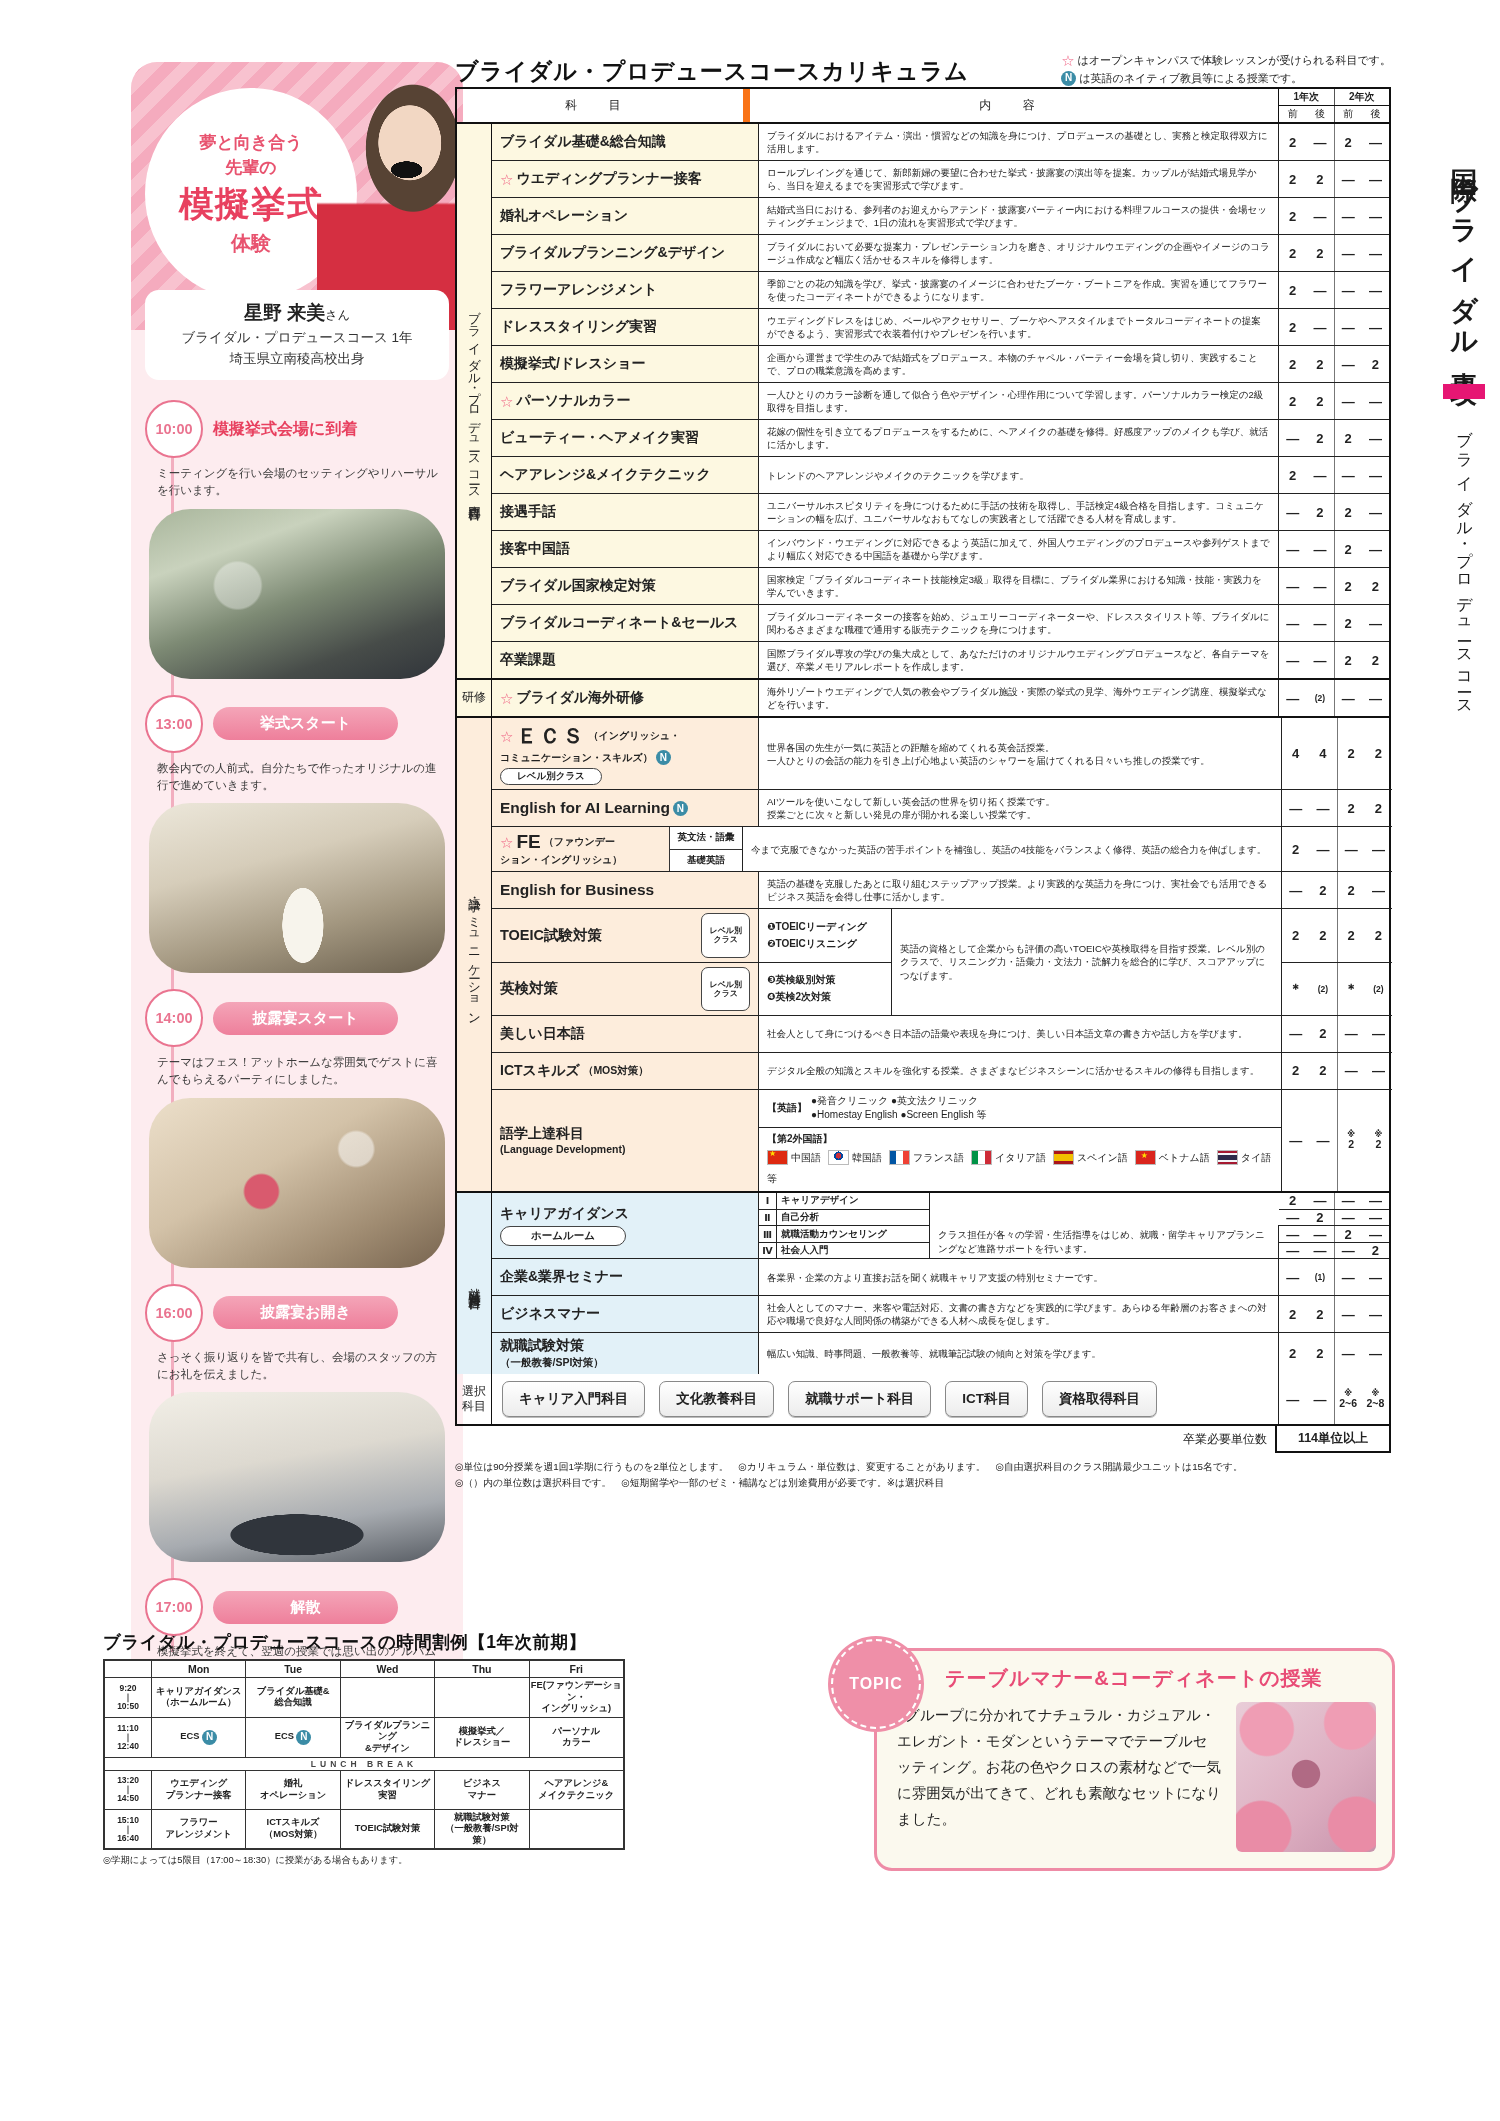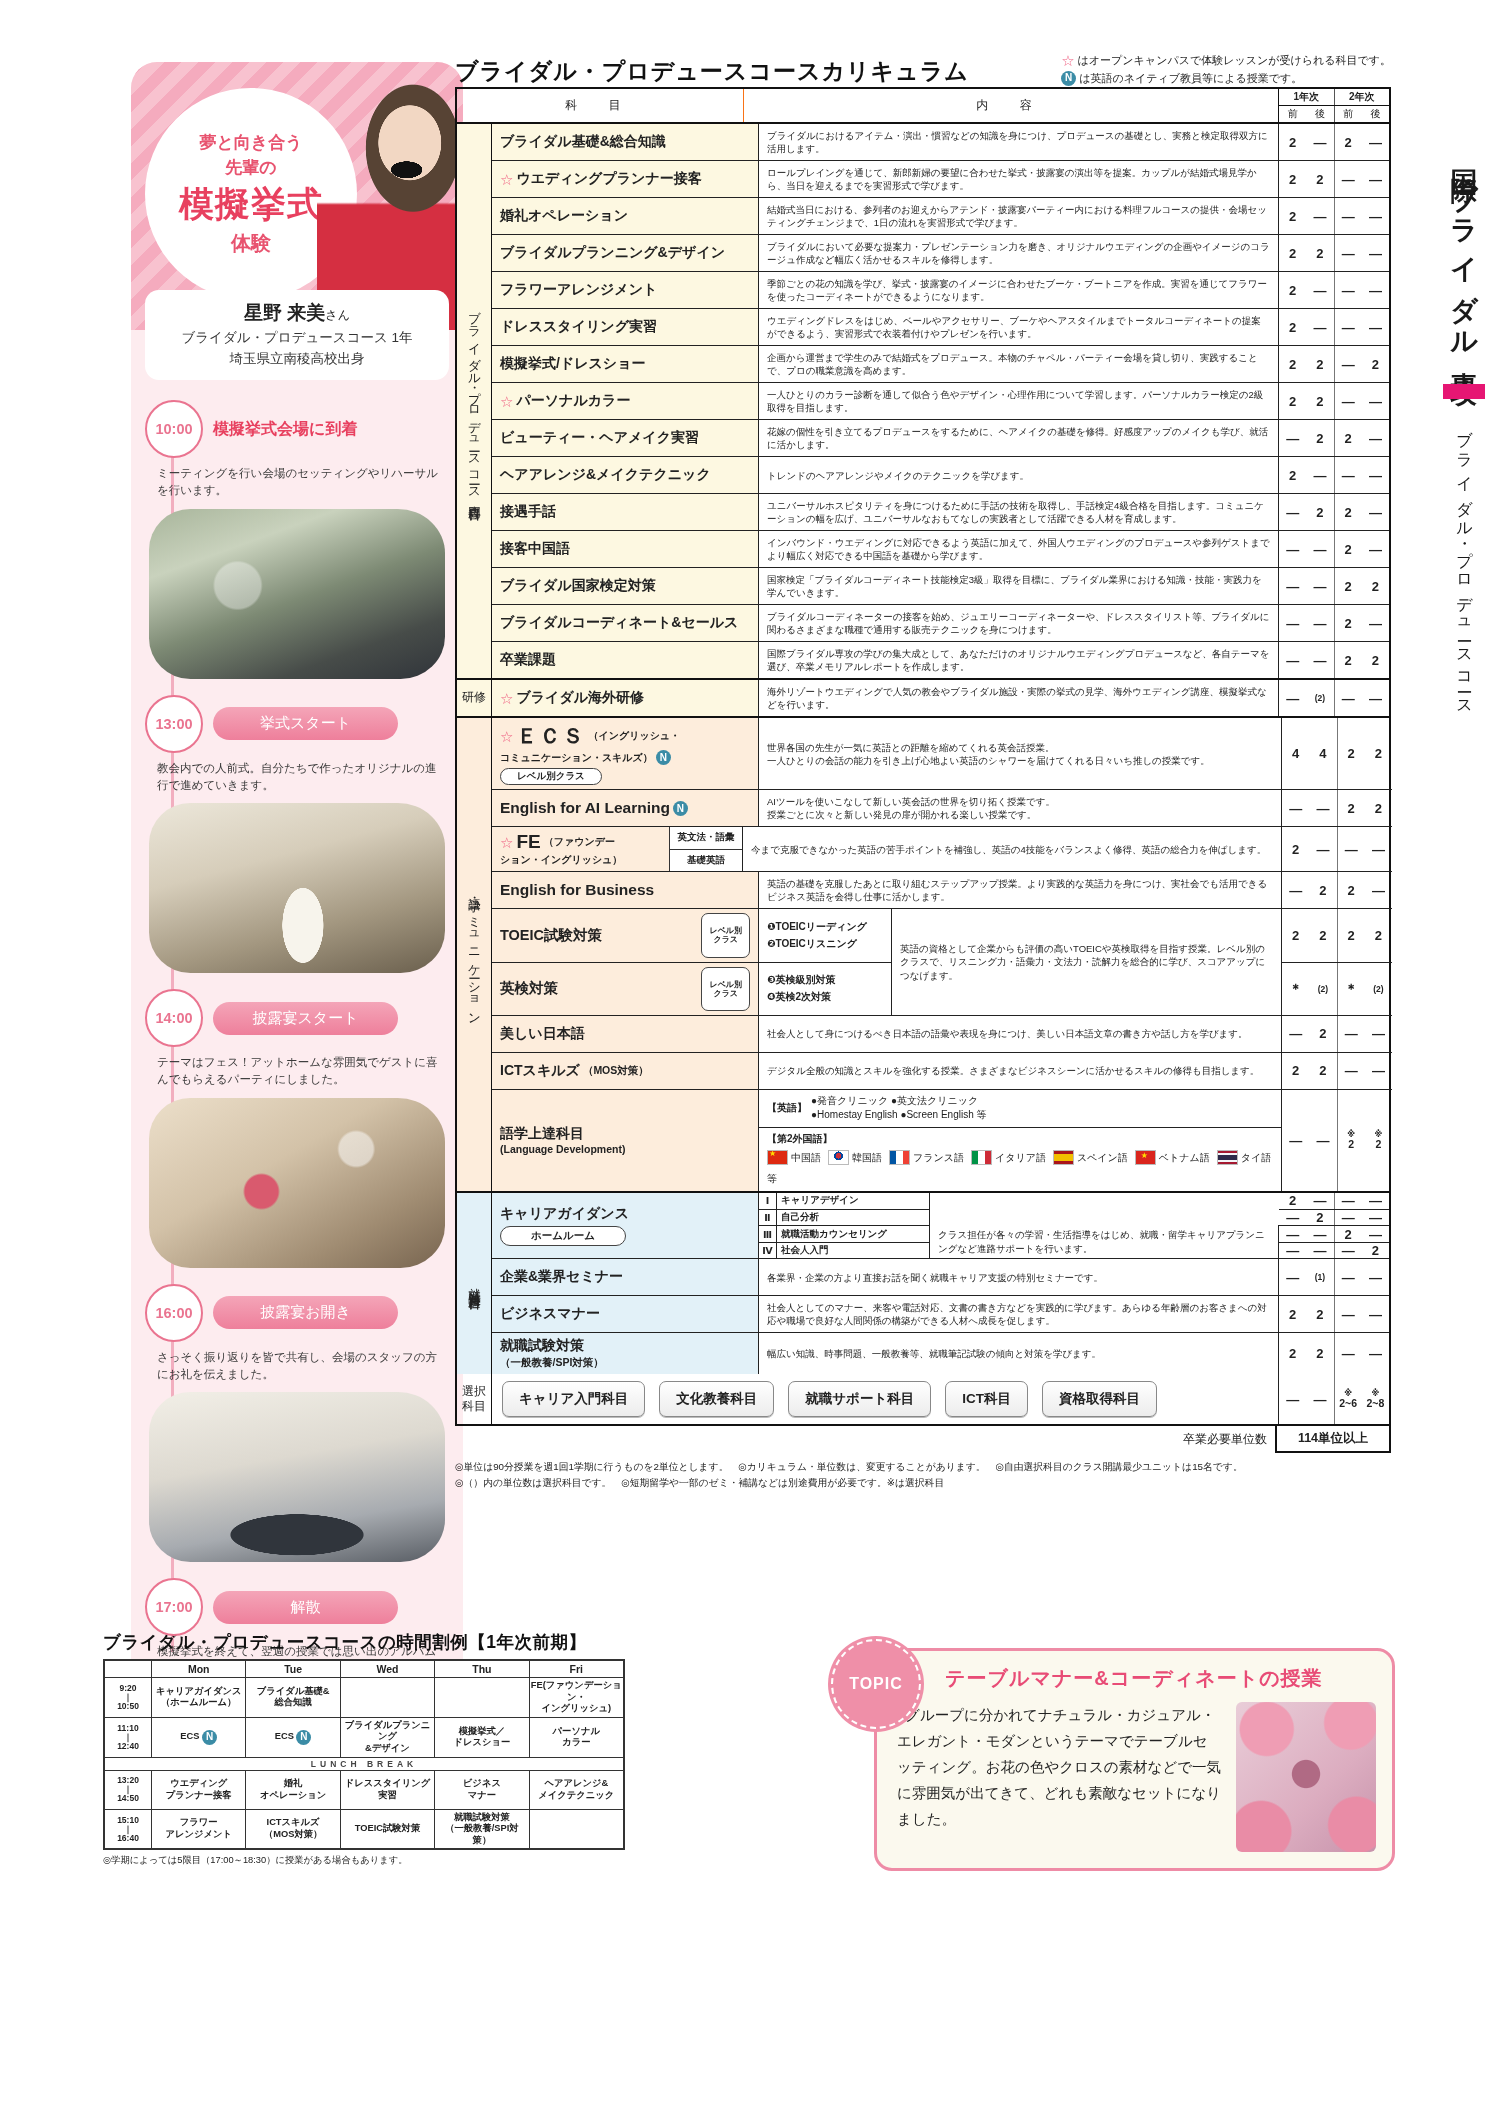--- a/index.html
+++ b/index.html
@@ -31,21 +31,21 @@
   .sb-name{font-size:19px;font-weight:bold;color:#222;}
   .sb-hon{font-size:12px;font-weight:normal;}
   .sb-course,.sb-school{font-size:13.5px;color:#333;margin-top:3px;}
   .timeline{position:relative;margin-top:10px;}
   .timeline:before{content:"";position:absolute;left:40px;top:10px;bottom:30px;width:3px;background:#f2aebf;}
   .tl-item{position:relative;padding:10px 14px 4px 14px;}
   .tl-head{display:flex;align-items:center;gap:10px;position:relative;z-index:1;}
   .tl-time{width:54px;height:54px;border-radius:50%;background:#fff;border:2px solid #ea7490;color:#ea7490;
            font-weight:bold;font-size:14.5px;display:flex;align-items:center;justify-content:center;flex:none;}
   .tl-label-text{color:#e8405f;font-weight:bold;font-size:16px;}
-  .tl-label-pill{background:linear-gradient(180deg,#f4a5b8,#ee7f9b);color:#fff;font-weight:normal;font-size:15px;
+  .tl-label-pill{background:linear-gradient(180deg,#f4a5b8,#ee7f9b);color:#fff;font-weight:bold;font-size:15px;
                  padding:7px 0;width:185px;text-align:center;border-radius:19px;}
   .tl-desc{font-size:11.5px;line-height:1.5;color:#3a3a3a;margin:7px 4px 0 12px;}
   .tl-photo{margin:9px auto 2px;width:296px;height:170px;border-radius:14% 16% 15% 14% / 24% 26% 25% 24%;}
   .ph-arrival{background:radial-gradient(circle at 30% 45%,rgba(255,255,255,.35) 0 10%,transparent 11%),
       linear-gradient(160deg,#a8b59b 0%,#c9d2bd 25%,#7d8a74 52%,#474c49 78%,#30343a 100%);}
   .ph-ceremony{background:radial-gradient(ellipse 34px 62px at 52% 72%,#f7f4ec 0 60%,transparent 61%),
       linear-gradient(165deg,#ece7da 0%,#d6cdba 35%,#a39780 68%,#6a5f4d 100%);}
   .ph-reception{background:radial-gradient(circle at 38% 55%,#d95a6e 0 8%,transparent 9%),
       radial-gradient(circle at 70% 30%,rgba(255,255,255,.5) 0 7%,transparent 8%),
       linear-gradient(150deg,#ecdfca 0%,#d3c2a8 40%,#a08c72 75%,#77644f 100%);}
@@ -57,21 +57,21 @@
   .main-head{display:flex;justify-content:space-between;align-items:flex-end;}
   .page-title{font-size:23px;font-weight:bold;color:#111;letter-spacing:1px;}
   .legend{font-size:11px;line-height:1.6;color:#222;}
   .legend-line{display:flex;align-items:center;gap:3px;}
   .star-ic{color:#ef5f80;font-size:15px;font-weight:bold;line-height:1;}
   .n-ic{display:inline-flex;align-items:center;justify-content:center;width:15px;height:15px;border-radius:50%;
         background:#3b8ca6;color:#fff;font-size:10px;font-weight:bold;flex:none;}
 
   .curr-table{border:2px solid #111;}
   .c-header{display:flex;border-bottom:2px solid #111;align-items:stretch;font-size:12px;}
-  .h-subject{width:286px;display:flex;align-items:center;justify-content:center;letter-spacing:14px;border-right:1px solid #f97316;}
+  .h-subject{width:286px;display:flex;align-items:center;justify-content:center;letter-spacing:14px;border-right:7px solid #f97316;}
   .h-content{flex:1;display:flex;align-items:center;justify-content:center;letter-spacing:14px;border-right:1px solid #111;}
   .h-credits{width:110px;display:flex;flex-direction:column;font-size:10px;}
   .h-years{display:flex;border-bottom:1px solid #111;}
   .h-years div{flex:1;text-align:center;padding:1px 0;font-weight:bold;}
   .h-years div:first-child{border-right:1px solid #555;}
   .h-sems{display:flex;}
   .h-sems div{flex:1;text-align:center;padding:1px 0;}
   .h-sems div:nth-child(2){border-right:1px solid #555;}
 
   .c-section{display:flex;}

